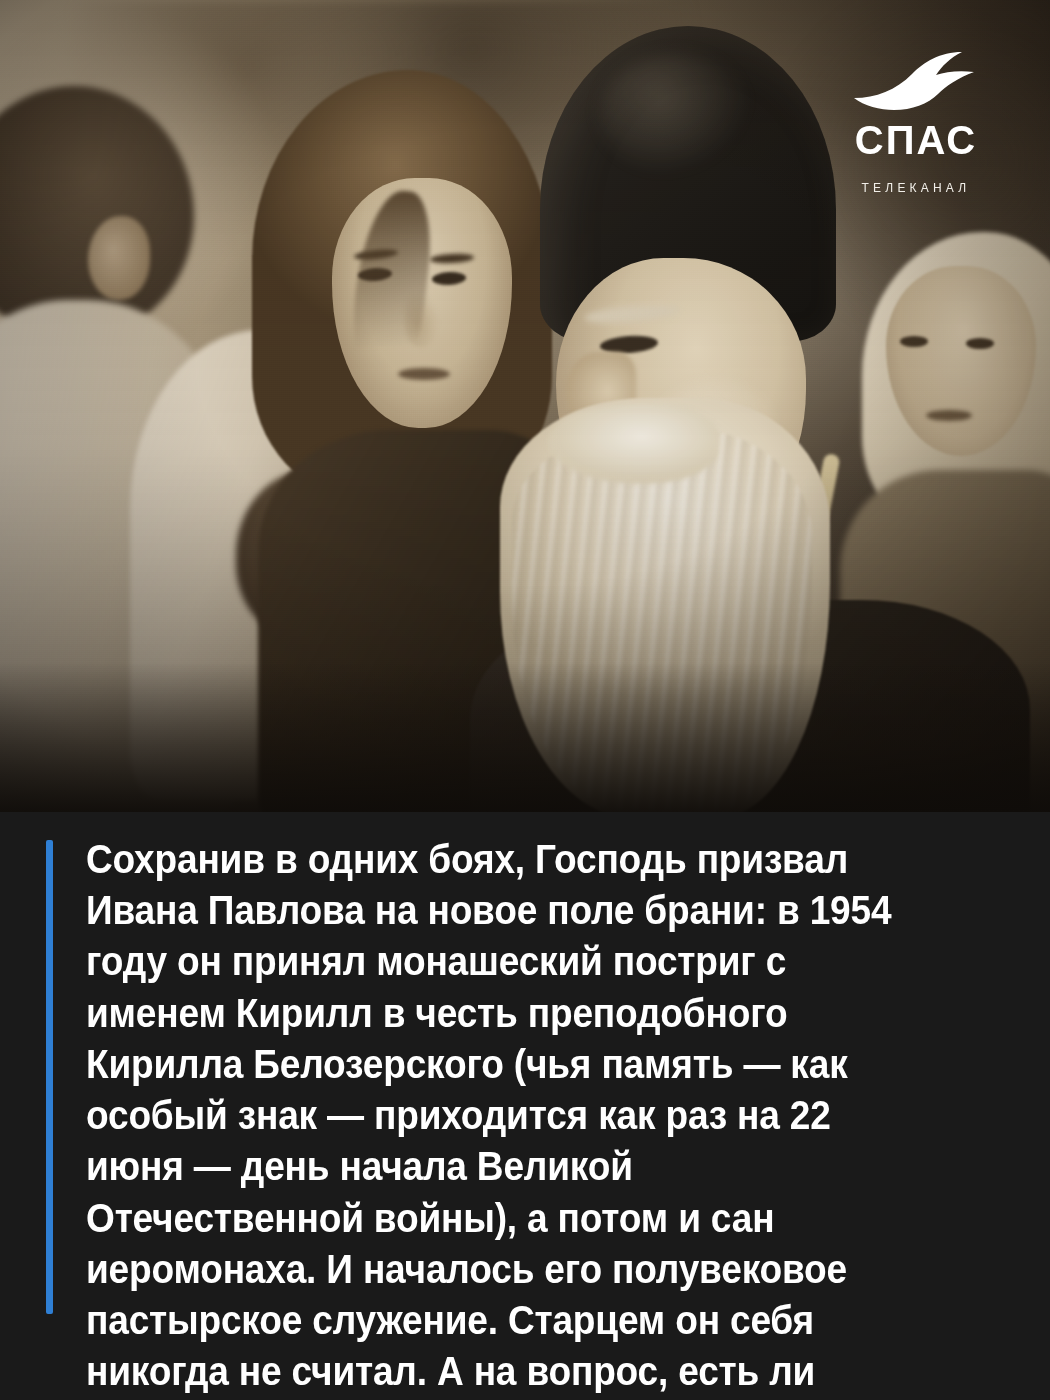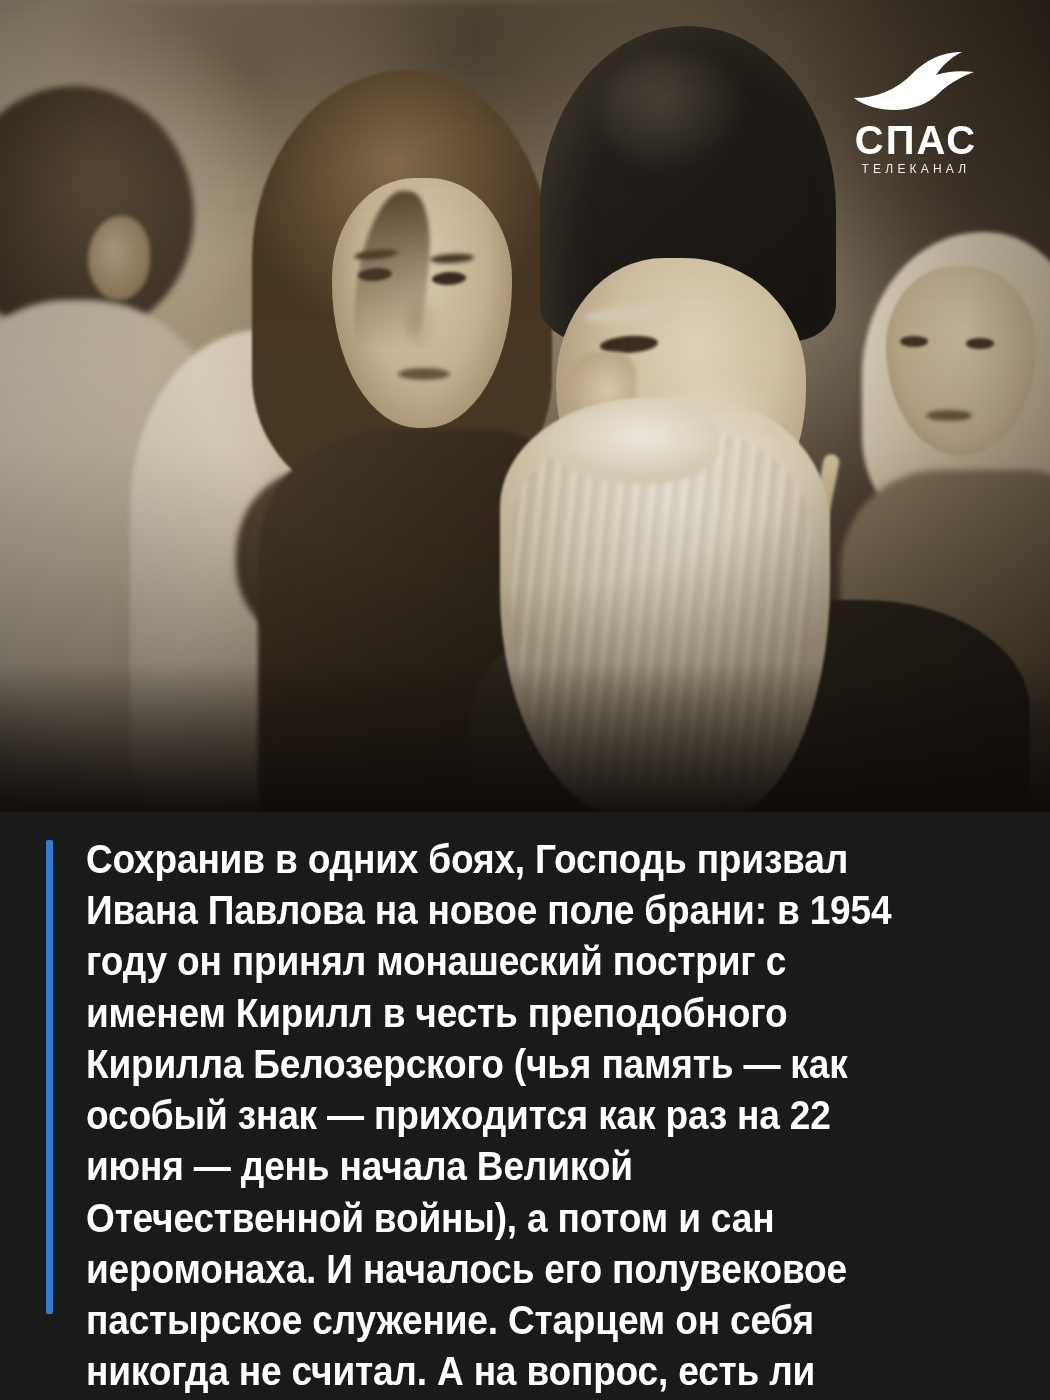--- a/index.html
+++ b/index.html
@@ -367,21 +367,21 @@
     font-size: 40px;
     letter-spacing: 2px;
     line-height: 1;
     color: #ffffff;
   }
   .logo .sub {
     font-family: "Liberation Sans", sans-serif;
     font-weight: 400;
     font-size: 12px;
     letter-spacing: 4.2px;
-    margin-top: 2px;
+    margin-top: 21px;
     color: #f2efe9;
   }
 
   
   .caption {
     position: absolute;
     left: 0;
     top: 812px;
     width: 1050px;
     height: 588px;

